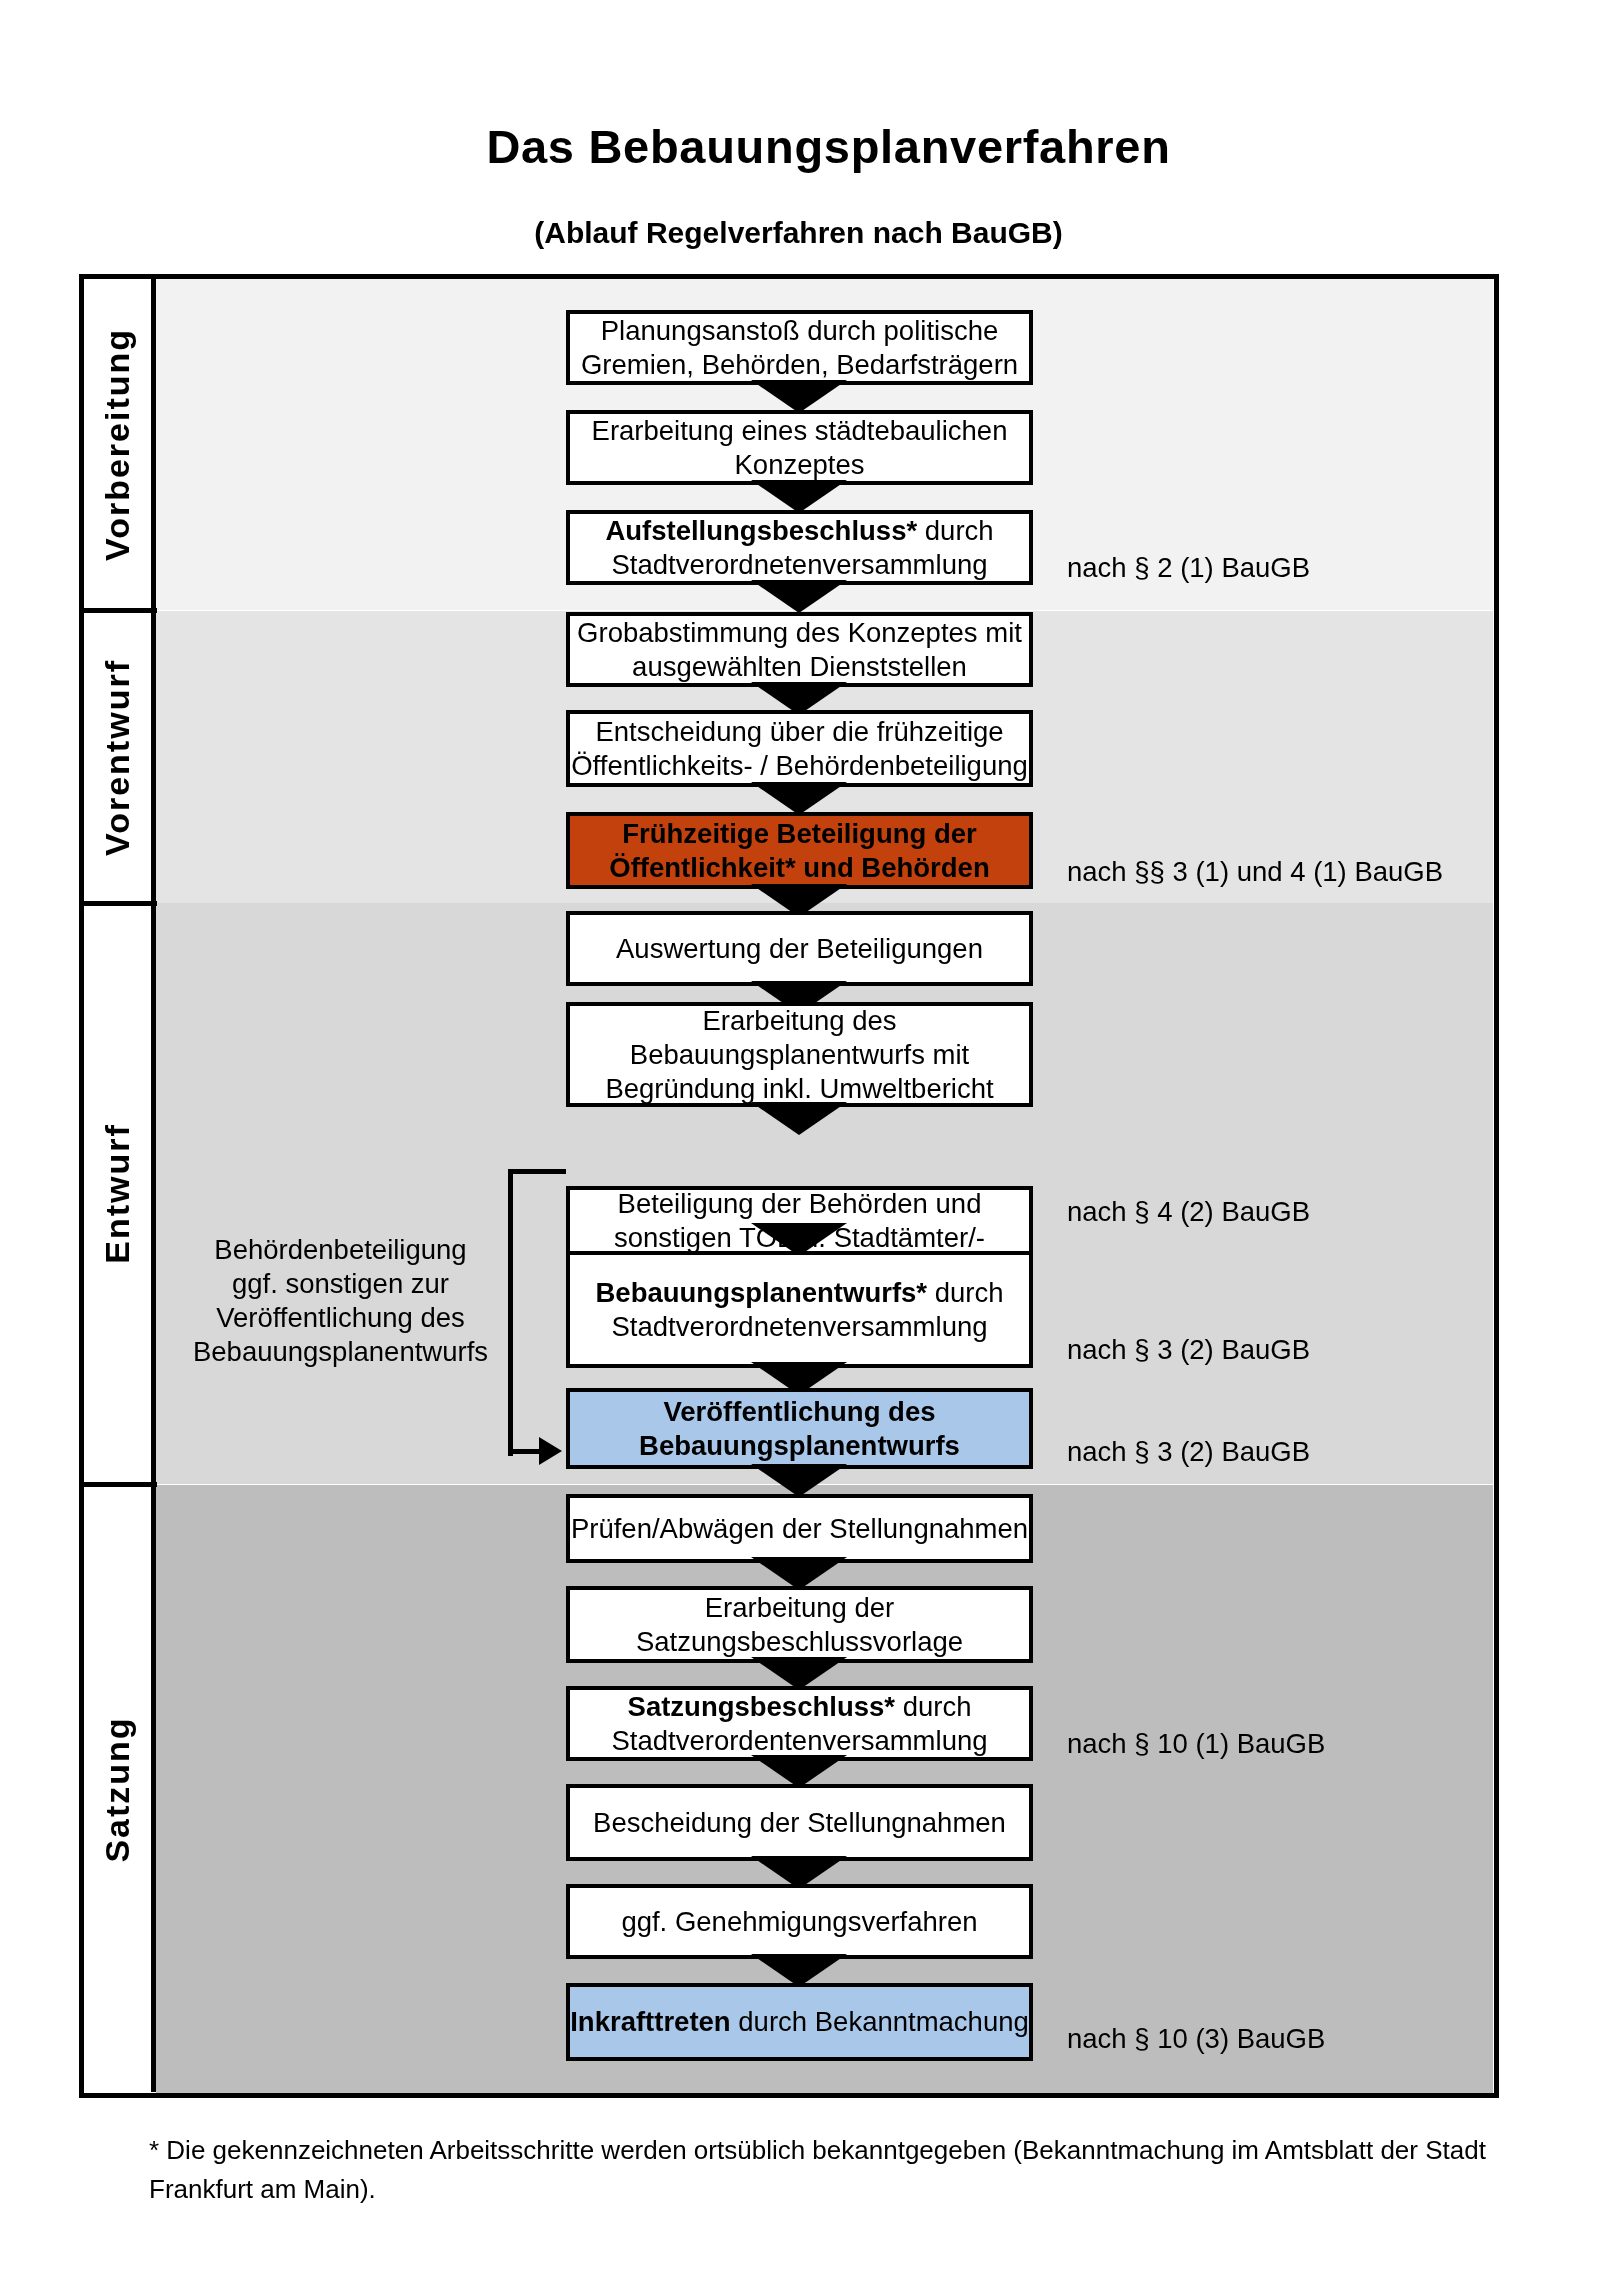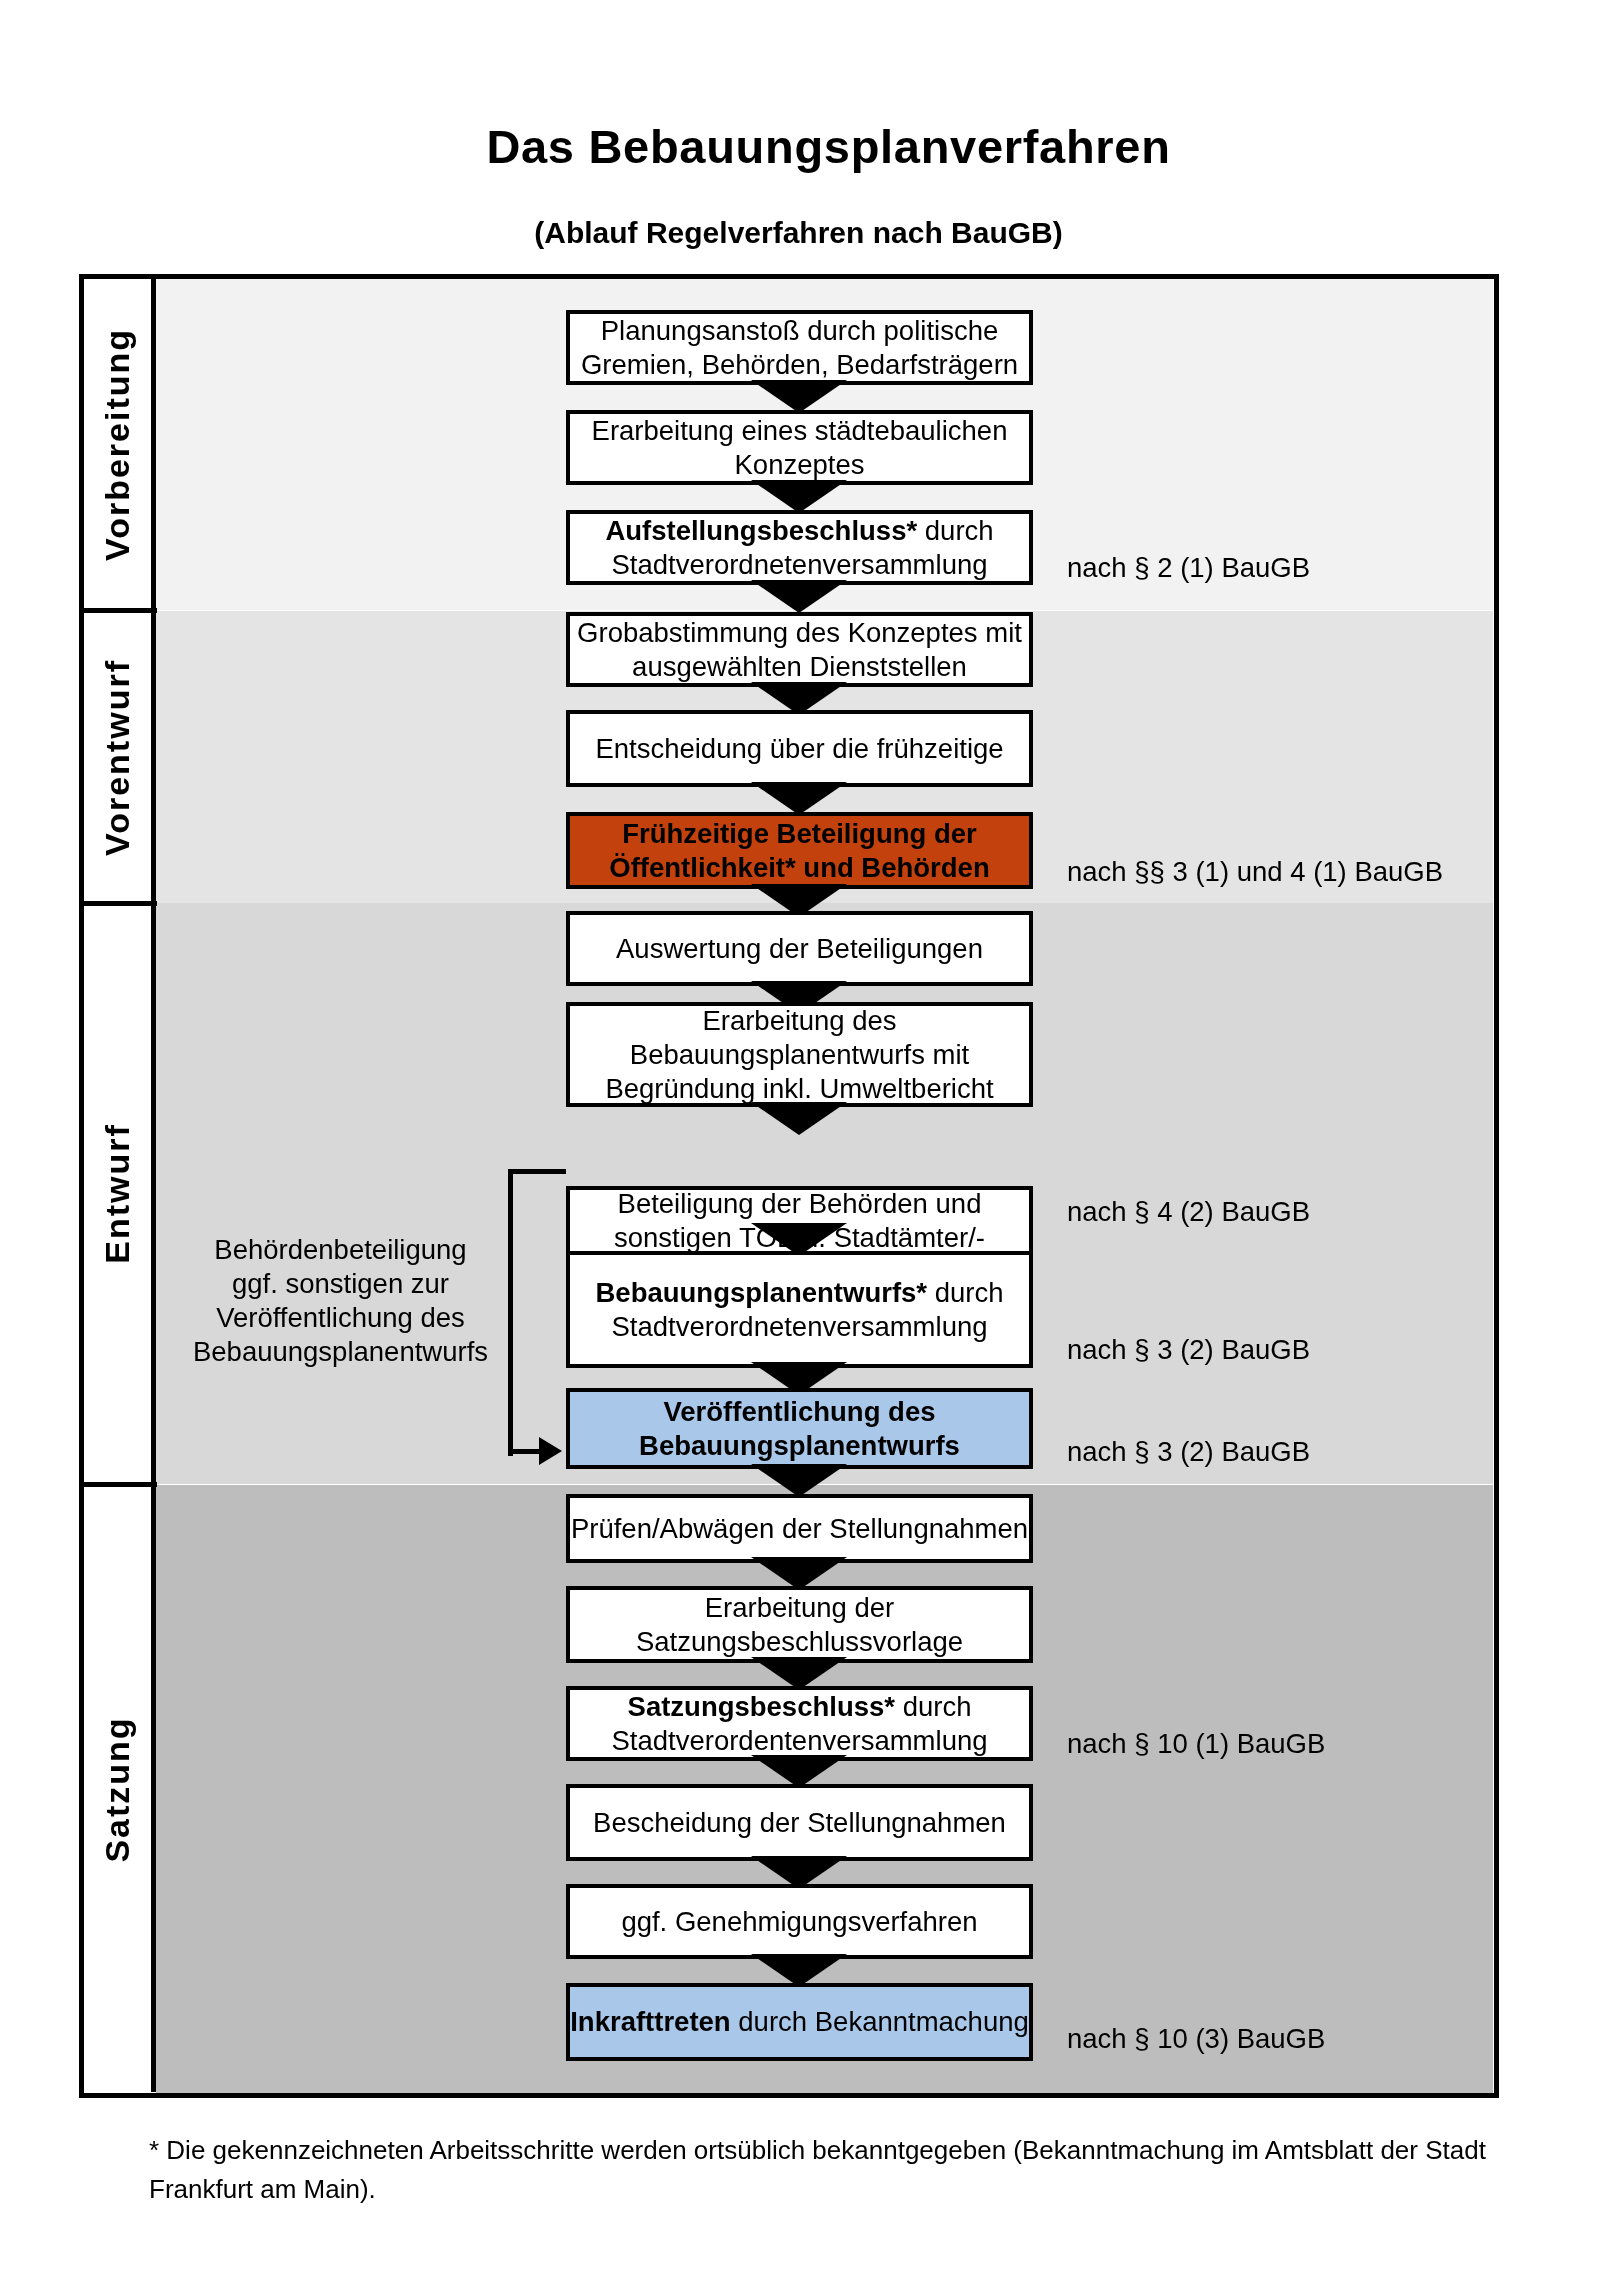--- a/index.html
+++ b/index.html
@@ -85,20 +85,21 @@
 <div class="abs ref" style="top:551px">nach § 2 (1) BauGB</div>
 
 <div class="abs box" style="top:612px;height:75px">
   <div><span>Grobabstimmung des Konzeptes mit</span></div>
   <div><span>ausgewählten Dienststellen</span></div>
 </div>
 <div class="abs arrow" style="top:682px"></div>
 
 <div class="abs box" style="top:710px;height:77px">
   <div><span>Entscheidung über die frühzeitige</span></div>
+  <div><span>Öffentlichkeits- / Behördenbeteiligung</span></div>
 </div>
 <div class="abs arrow" style="top:782px"></div>
 
 <div class="abs box hl" style="top:812px;height:77px;background:#c2410c">
   <div><span>Frühzeitige Beteiligung der</span></div>
   <div><span>Öffentlichkeit* und Behörden</span></div>
 </div>
 <div class="abs arrow" style="top:884px"></div>
 <div class="abs ref" style="top:855px">nach §§ 3 (1) und 4 (1) BauGB</div>
 

